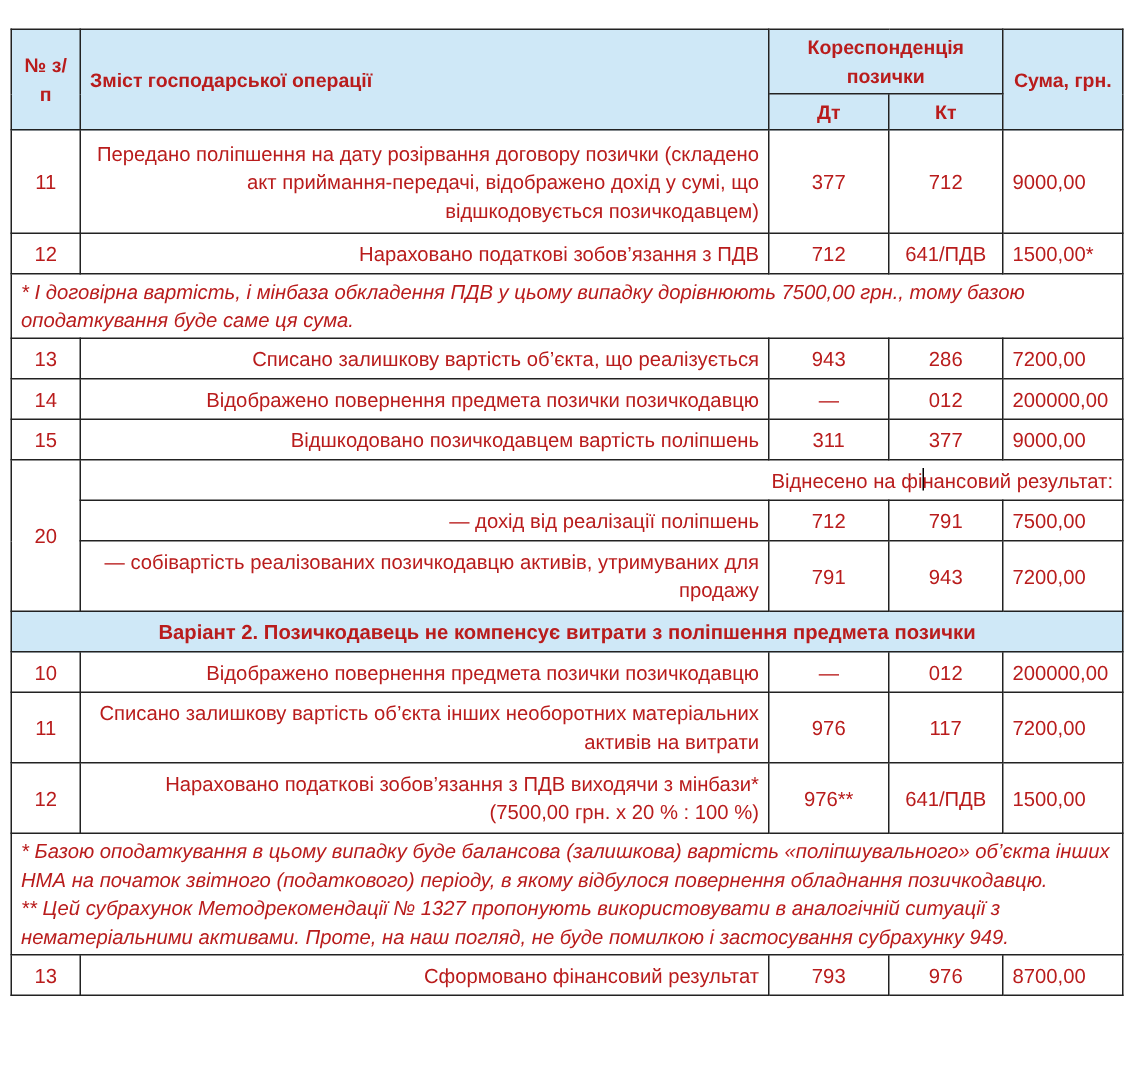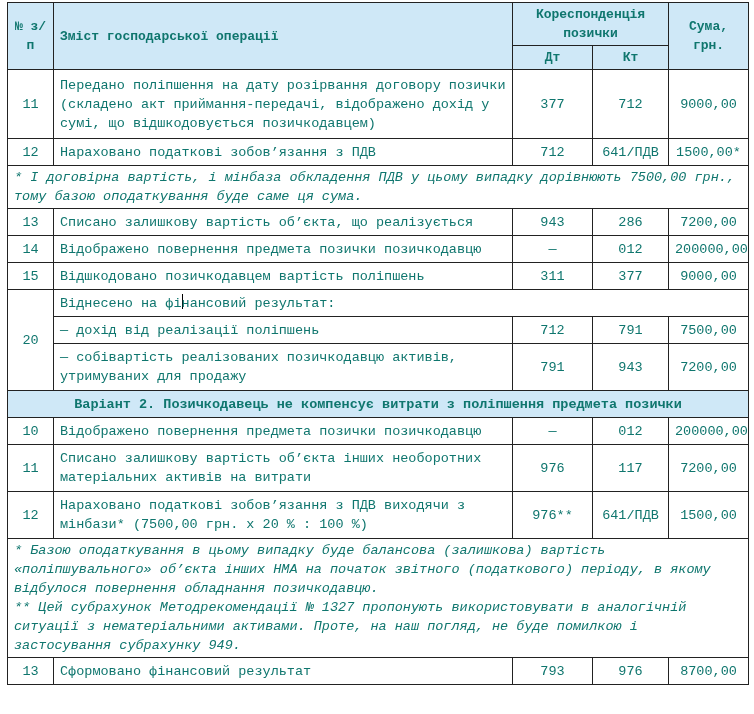--- a/index.html
+++ b/index.html
@@ -1,38 +1,38 @@
 <!DOCTYPE html>
 <html><head>
 <meta charset="utf-8">
 <style>
   html, body { margin: 0; padding: 0; background: #ffffff; }
   body { width: 754px; height: 714px; position: relative; overflow: hidden; }
   table.ledger {
-    position: absolute; left: 7px; top: 2px;
+    position: absolute; left: 7px; top: 19px;
     width: 741px;
     border-collapse: collapse;
     table-layout: fixed;
-    font-family: Liberation Mono, monospace;
+    font-family: Liberation Sans, sans-serif;
     font-size: 13.5px;
-    color: #0f766e;
+    color: #b91c1c;
   }
   table.ledger td, table.ledger th {
     border: 1.5px solid #222;
     padding: 2px 6px;
     vertical-align: middle;
     line-height: 19px;
   }
   th { background: #cfe8f7; font-weight: bold; font-size: 13px; }
   th.num { text-align: center; }
   th.desc { text-align: left; }
   td.num { text-align: center; }
-  td.desc { text-align: left; }
+  td.desc { text-align: right; }
   td.ac { text-align: center; }
-  td.sum { text-align: center; }
+  td.sum { text-align: left; }
   tr.hdr1 th { height: 38px; }
   tr.hdr2 th { height: 17px; text-align: center; }
   td.note {
     font-style: italic;
     padding: 4px 8px;
     line-height: 21px;
     margin-top: 12px;
   }
   tr.variant td {
     background: #cfe8f7;

